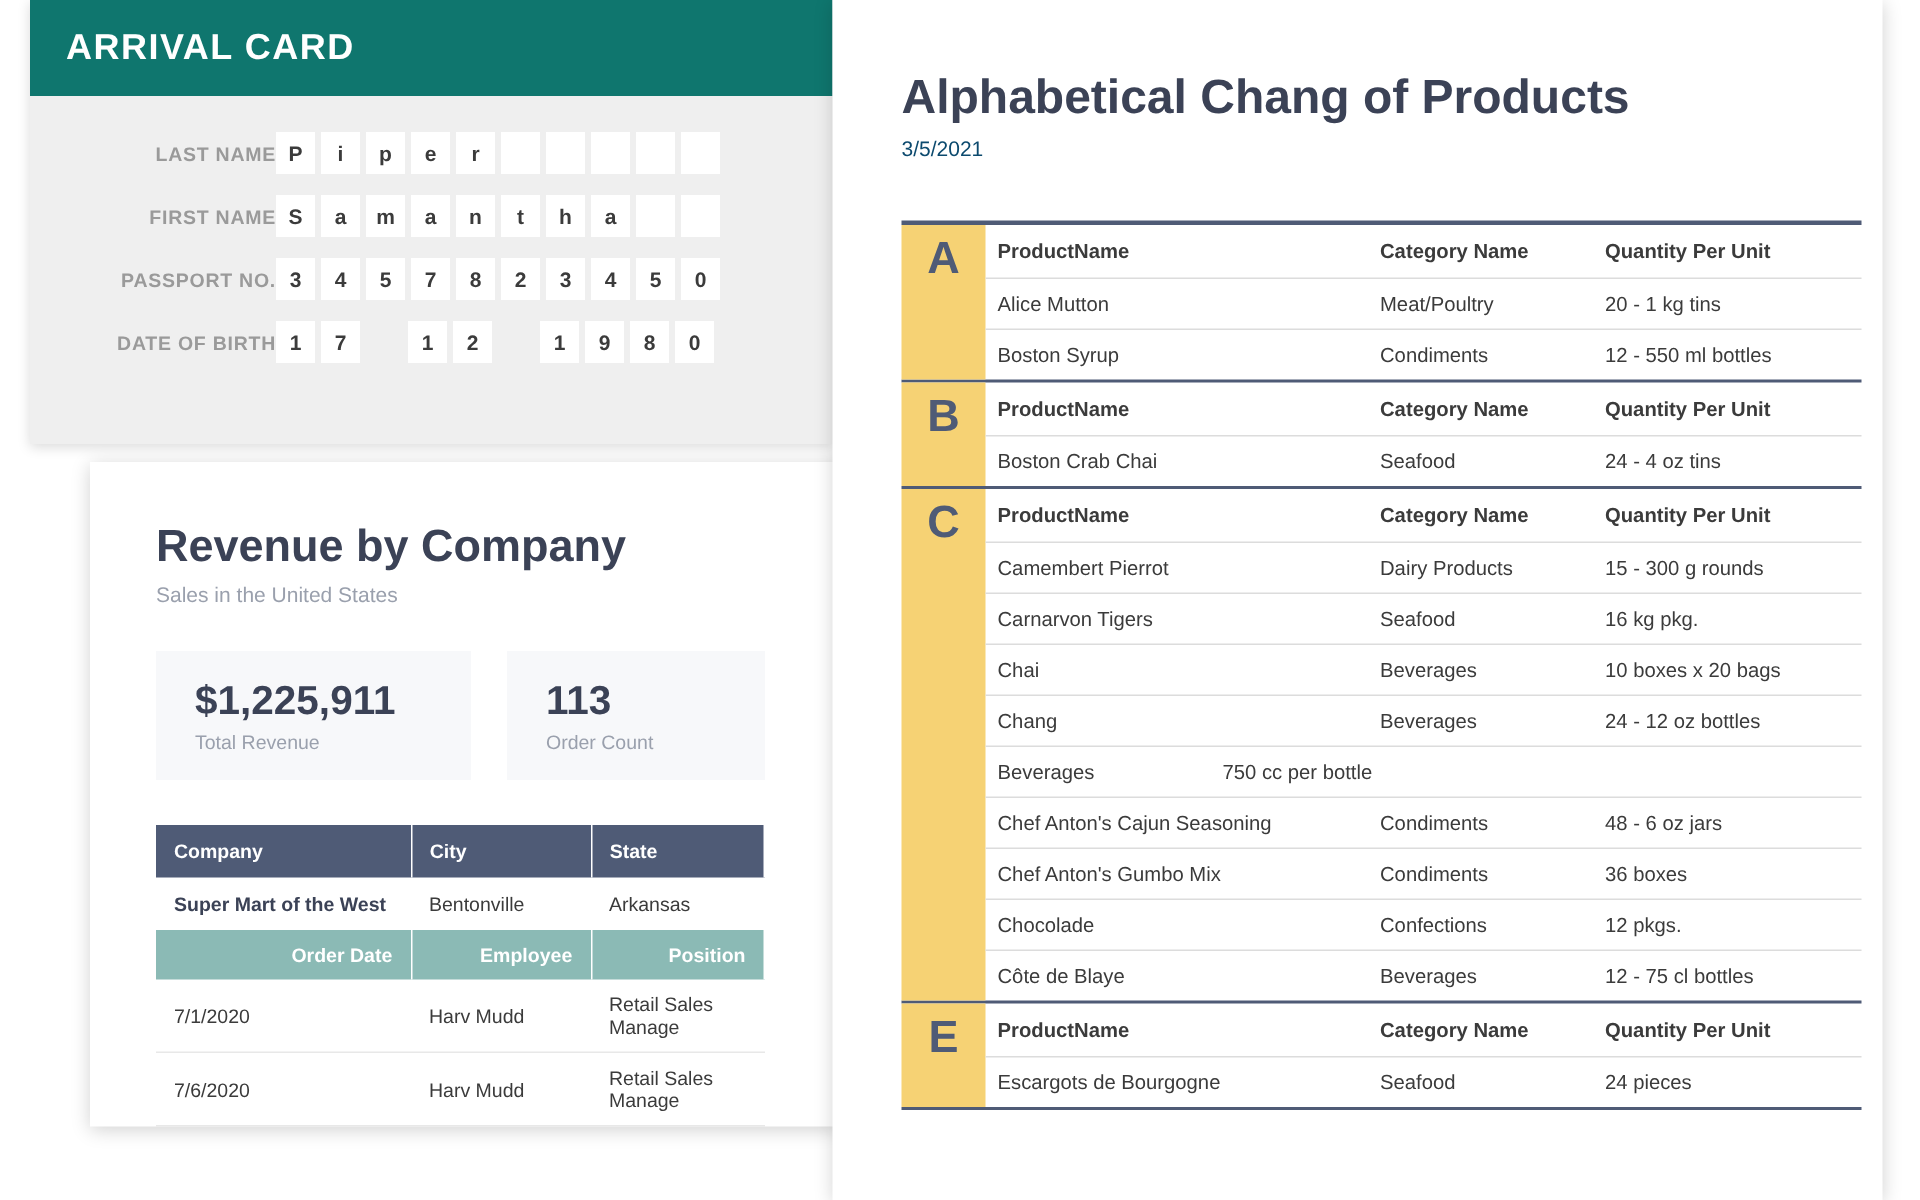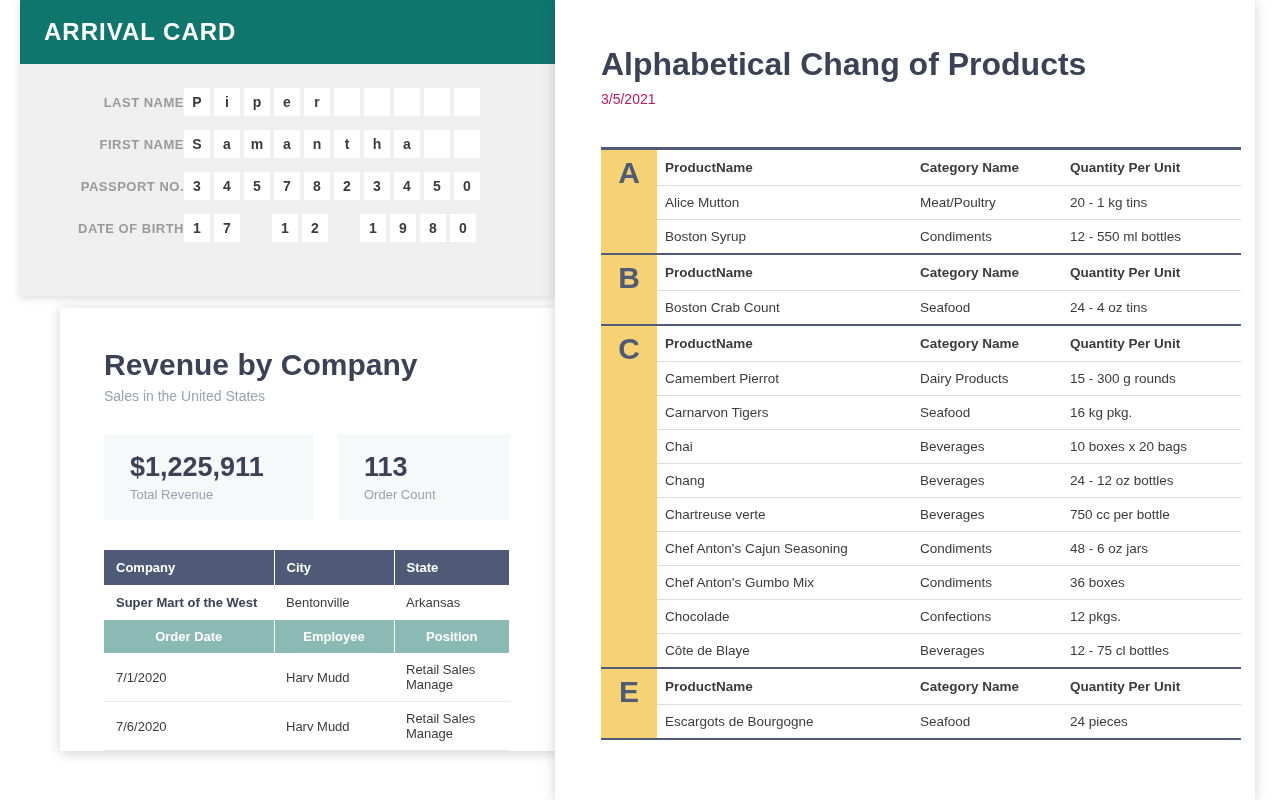--- a/index.html
+++ b/index.html
@@ -121,21 +121,21 @@
     font-weight: 700;
     padding: 10px 12px;
   }
   .rev-table td.plain {
     color: #3b3b3b;
     padding: 10px 12px;
   }
   .sub-header th {
     background: #8bbab5;
     color: #fff;
-    text-align: center;
+    text-align: right;
     padding: 9px 12px;
     font-weight: 600;
     border-right: 1px solid #fff;
   }
   .sub-row td {
     padding: 9px 12px;
     color: #3b3b3b;
     border-bottom: 1px solid #e8e8e8;
   }
 
@@ -150,21 +150,21 @@
     box-shadow: 0 2px 12px rgba(0,0,0,0.18);
     padding: 46px 10px 0 46px;
   }
   .prod-title {
     color: #3b4256;
     font-size: 32px;
     font-weight: 700;
     margin-bottom: 8px;
   }
   .prod-date {
-    color: #be185d;
+    color: #0c4a6e;
     font-size: 14px;
     margin-bottom: 40px;
   }
   .prod-table {
     border-top: 3px solid #4f5b76;
     width: 640px;
   }
   .letter-section {
     display: flex;
     border-bottom: 2px solid #4f5b76;
@@ -354,21 +354,21 @@
       </div>
       <div class="letter-section">
         <div class="letter-cell">B</div>
         <div class="letter-body">
           <div class="prod-header-row">
             <div class="col-name">ProductName</div>
             <div class="col-cat">Category Name</div>
             <div class="col-qty">Quantity Per Unit</div>
           </div>
           <div class="prod-data-row">
-            <div class="col-name">Boston Crab Count</div>
+            <div class="col-name">Boston Crab Chai</div>
             <div class="col-cat">Seafood</div>
             <div class="col-qty">24 - 4 oz tins</div>
           </div>
         </div>
       </div>
       <div class="letter-section">
         <div class="letter-cell">C</div>
         <div class="letter-body">
           <div class="prod-header-row">
             <div class="col-name">ProductName</div>
@@ -389,21 +389,20 @@
             <div class="col-name">Chai</div>
             <div class="col-cat">Beverages</div>
             <div class="col-qty">10 boxes x 20 bags</div>
           </div>
           <div class="prod-data-row">
             <div class="col-name">Chang</div>
             <div class="col-cat">Beverages</div>
             <div class="col-qty">24 - 12 oz bottles</div>
           </div>
           <div class="prod-data-row">
-            <div class="col-name">Chartreuse verte</div>
             <div class="col-cat">Beverages</div>
             <div class="col-qty">750 cc per bottle</div>
           </div>
           <div class="prod-data-row">
             <div class="col-name">Chef Anton's Cajun Seasoning</div>
             <div class="col-cat">Condiments</div>
             <div class="col-qty">48 - 6 oz jars</div>
           </div>
           <div class="prod-data-row">
             <div class="col-name">Chef Anton's Gumbo Mix</div>

